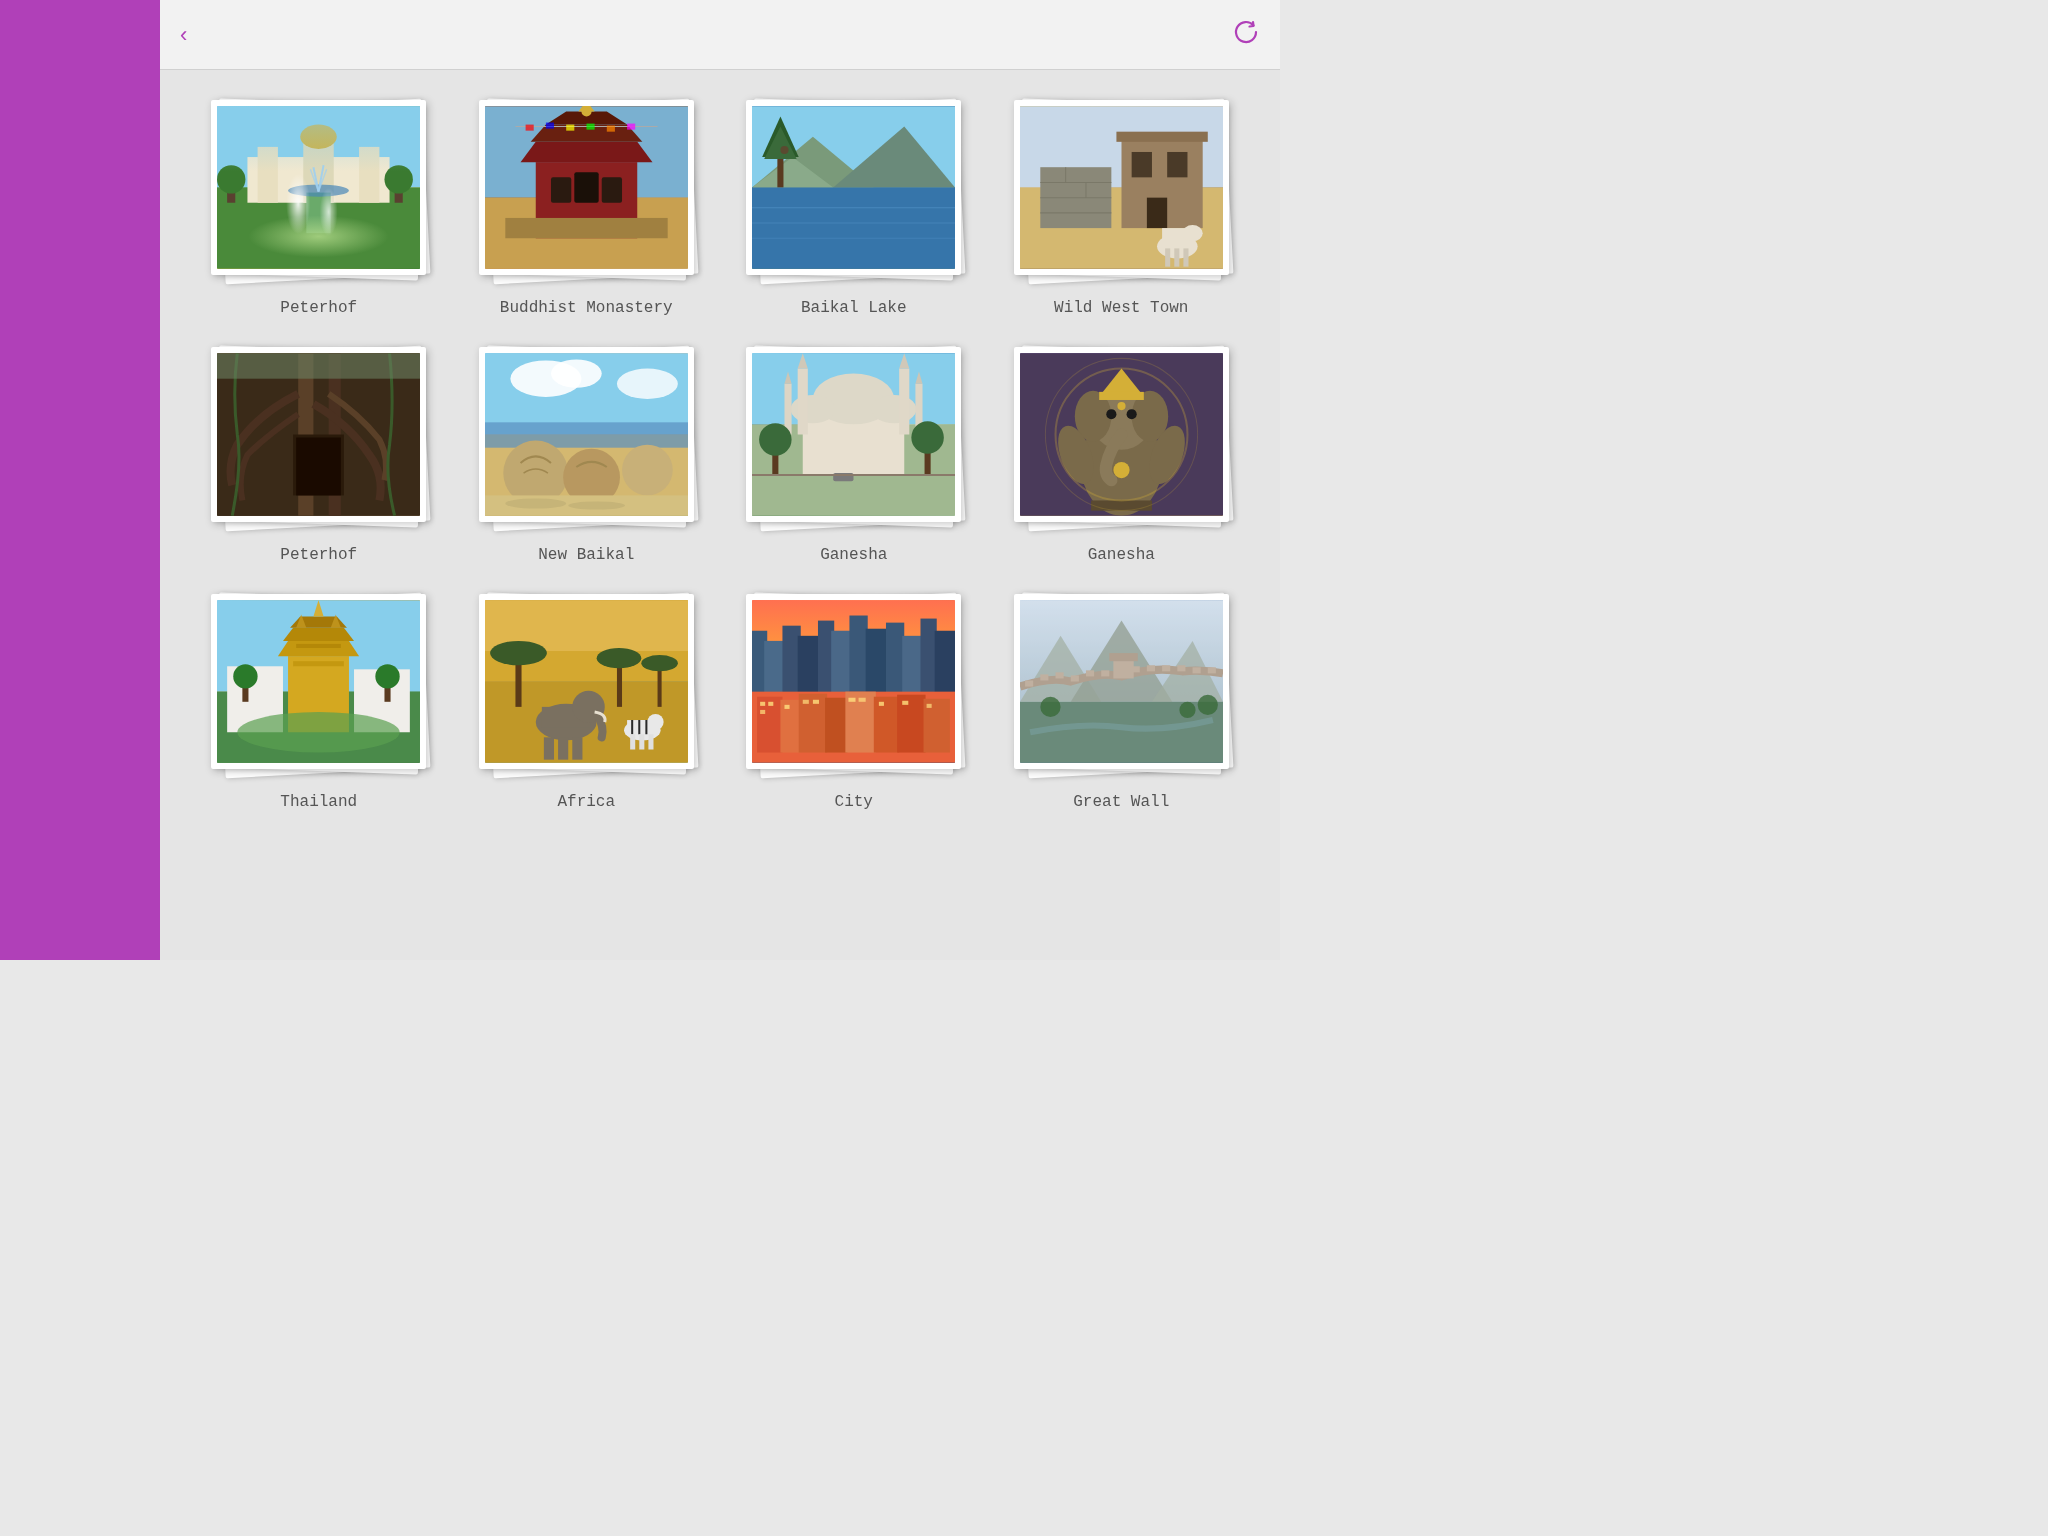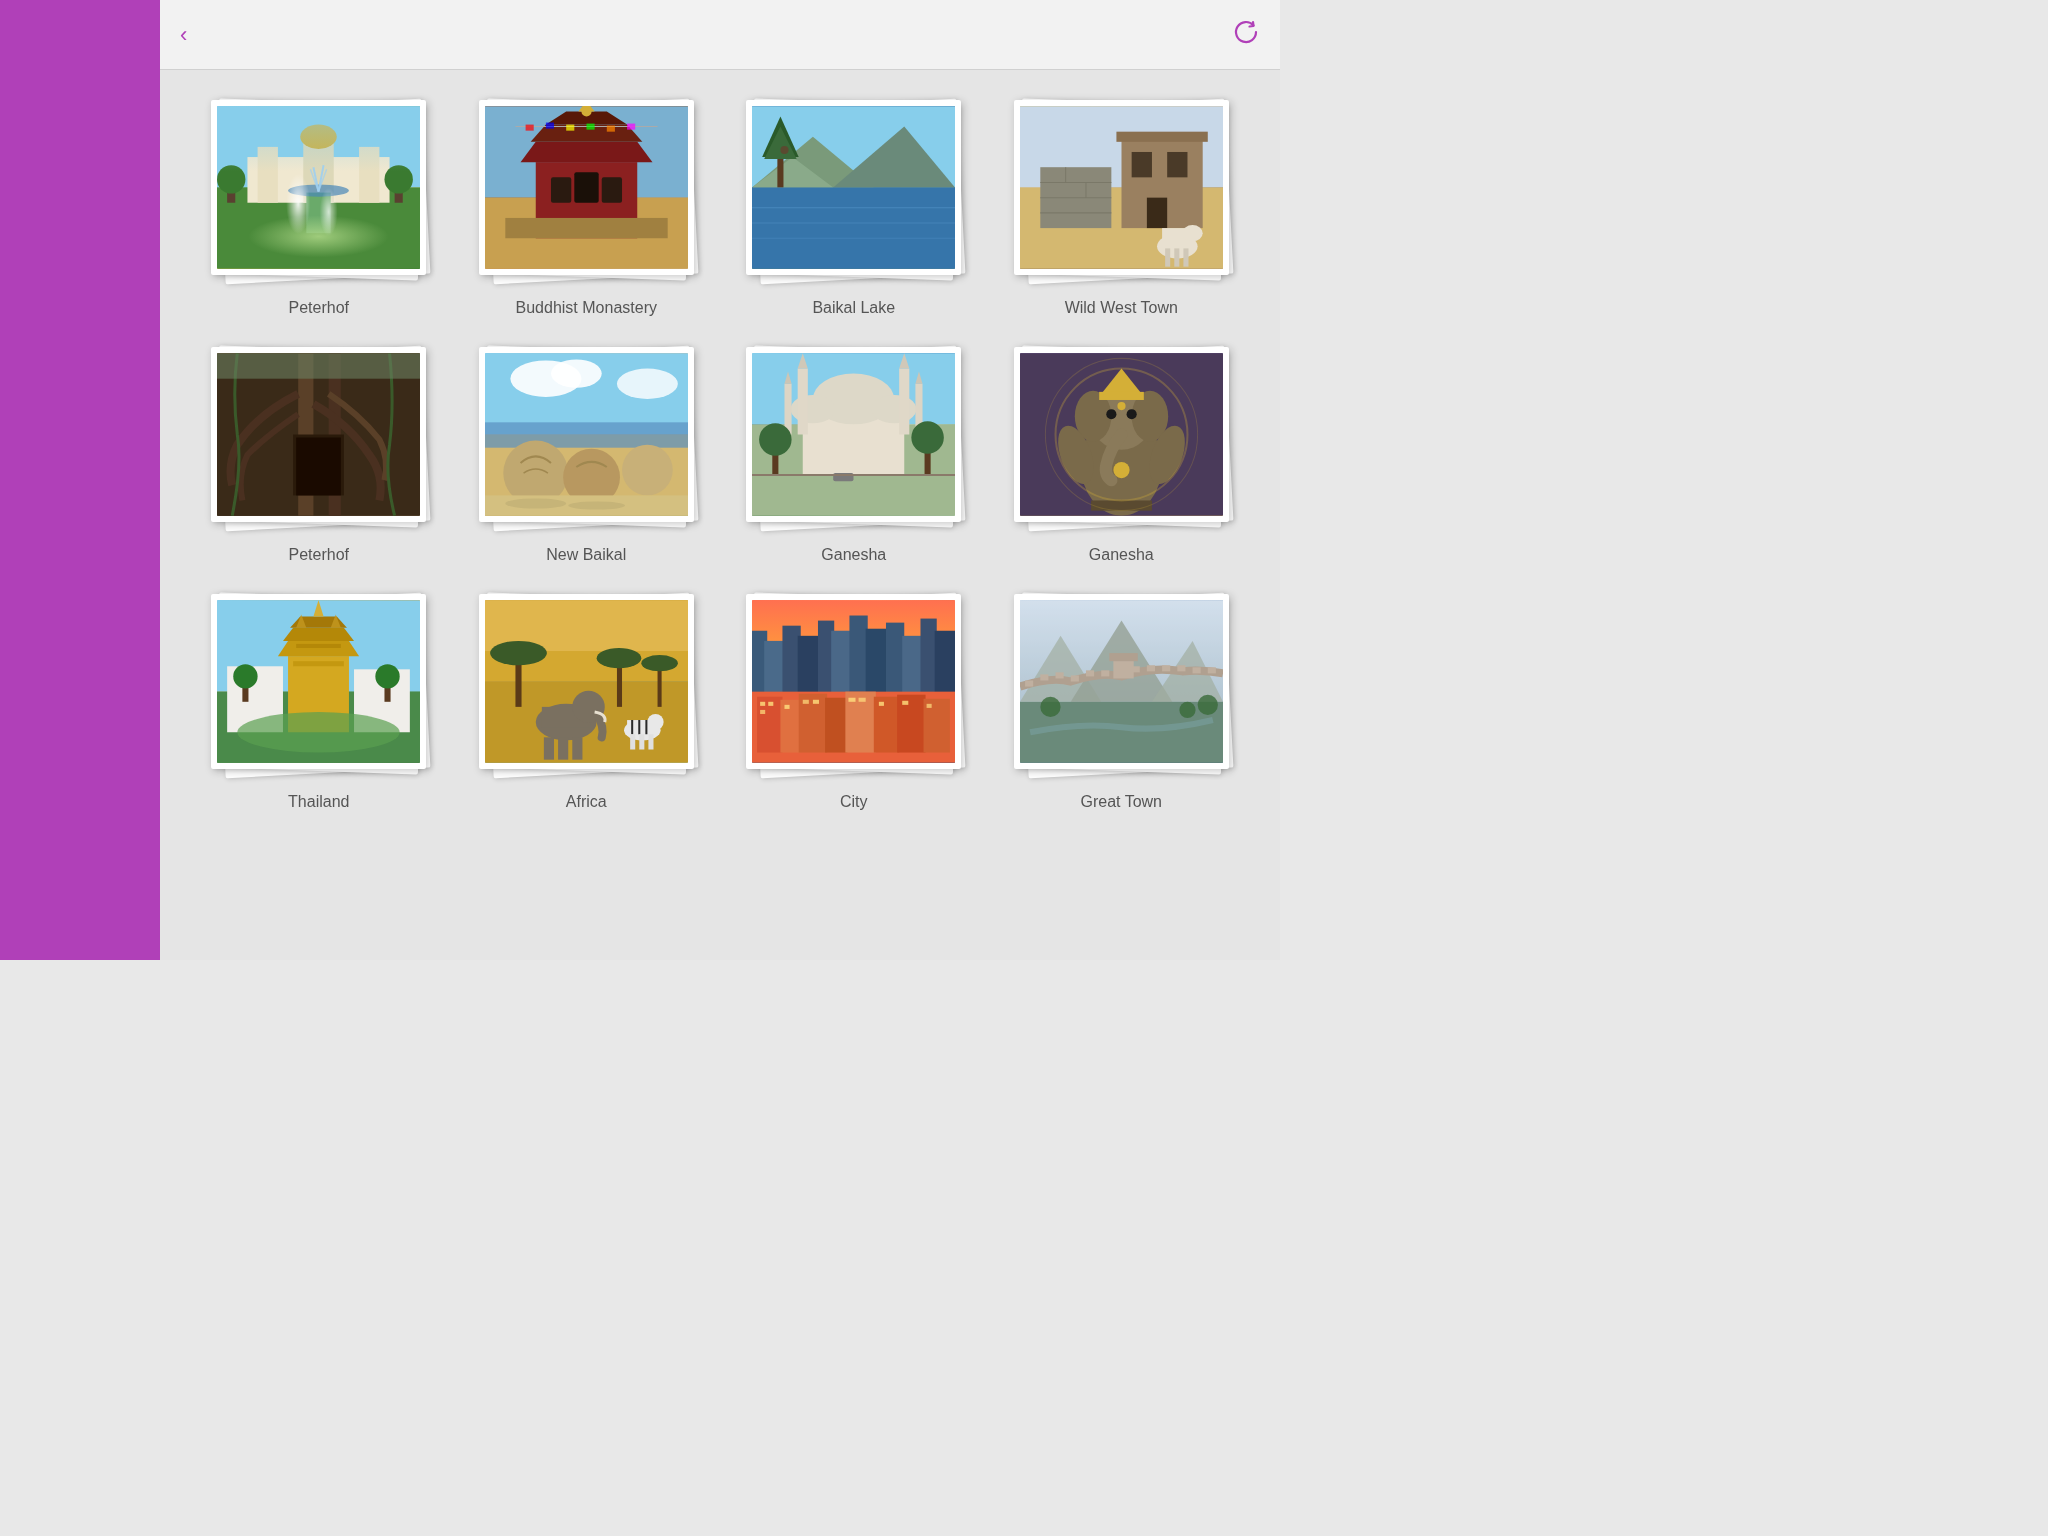--- a/index.html
+++ b/index.html
@@ -88,20 +88,21 @@
       font-size: 24px;
       color: #b040b8;
       cursor: pointer;
     }
 
     
     .scroll-area {
       flex: 1;
       overflow-y: auto;
       padding: 30px 40px 20px 40px;
+      font-family: Liberation Mono, monospace;
     }
 
     
     .puzzle-grid {
       display: grid;
       grid-template-columns: repeat(4, 1fr);
       gap: 30px 30px;
     }
 
     
@@ -720,17 +721,17 @@
     <rect x="88" y="52" width="28" height="8" fill="#b0a090"></rect>
 
     <path d="M10,130 Q60,120 100,125 Q140,130 190,118" stroke="#7aa0a0" stroke-width="6" fill="none" opacity="0.6"></path>
 
     <circle cx="30" cy="105" r="10" fill="#3a6a3a" opacity="0.8"></circle>
     <circle cx="165" cy="108" r="8" fill="#3a6a3a" opacity="0.8"></circle>
     <circle cx="185" cy="103" r="10" fill="#3a6a3a" opacity="0.8"></circle>
   </svg></div>
             </div>
           </div>
-          <span class="puzzle-label">Great Town</span>
+          <span class="puzzle-label">Great Wall</span>
         </div>
       </div>
   </div>
 </div>
 
 </body></html>

